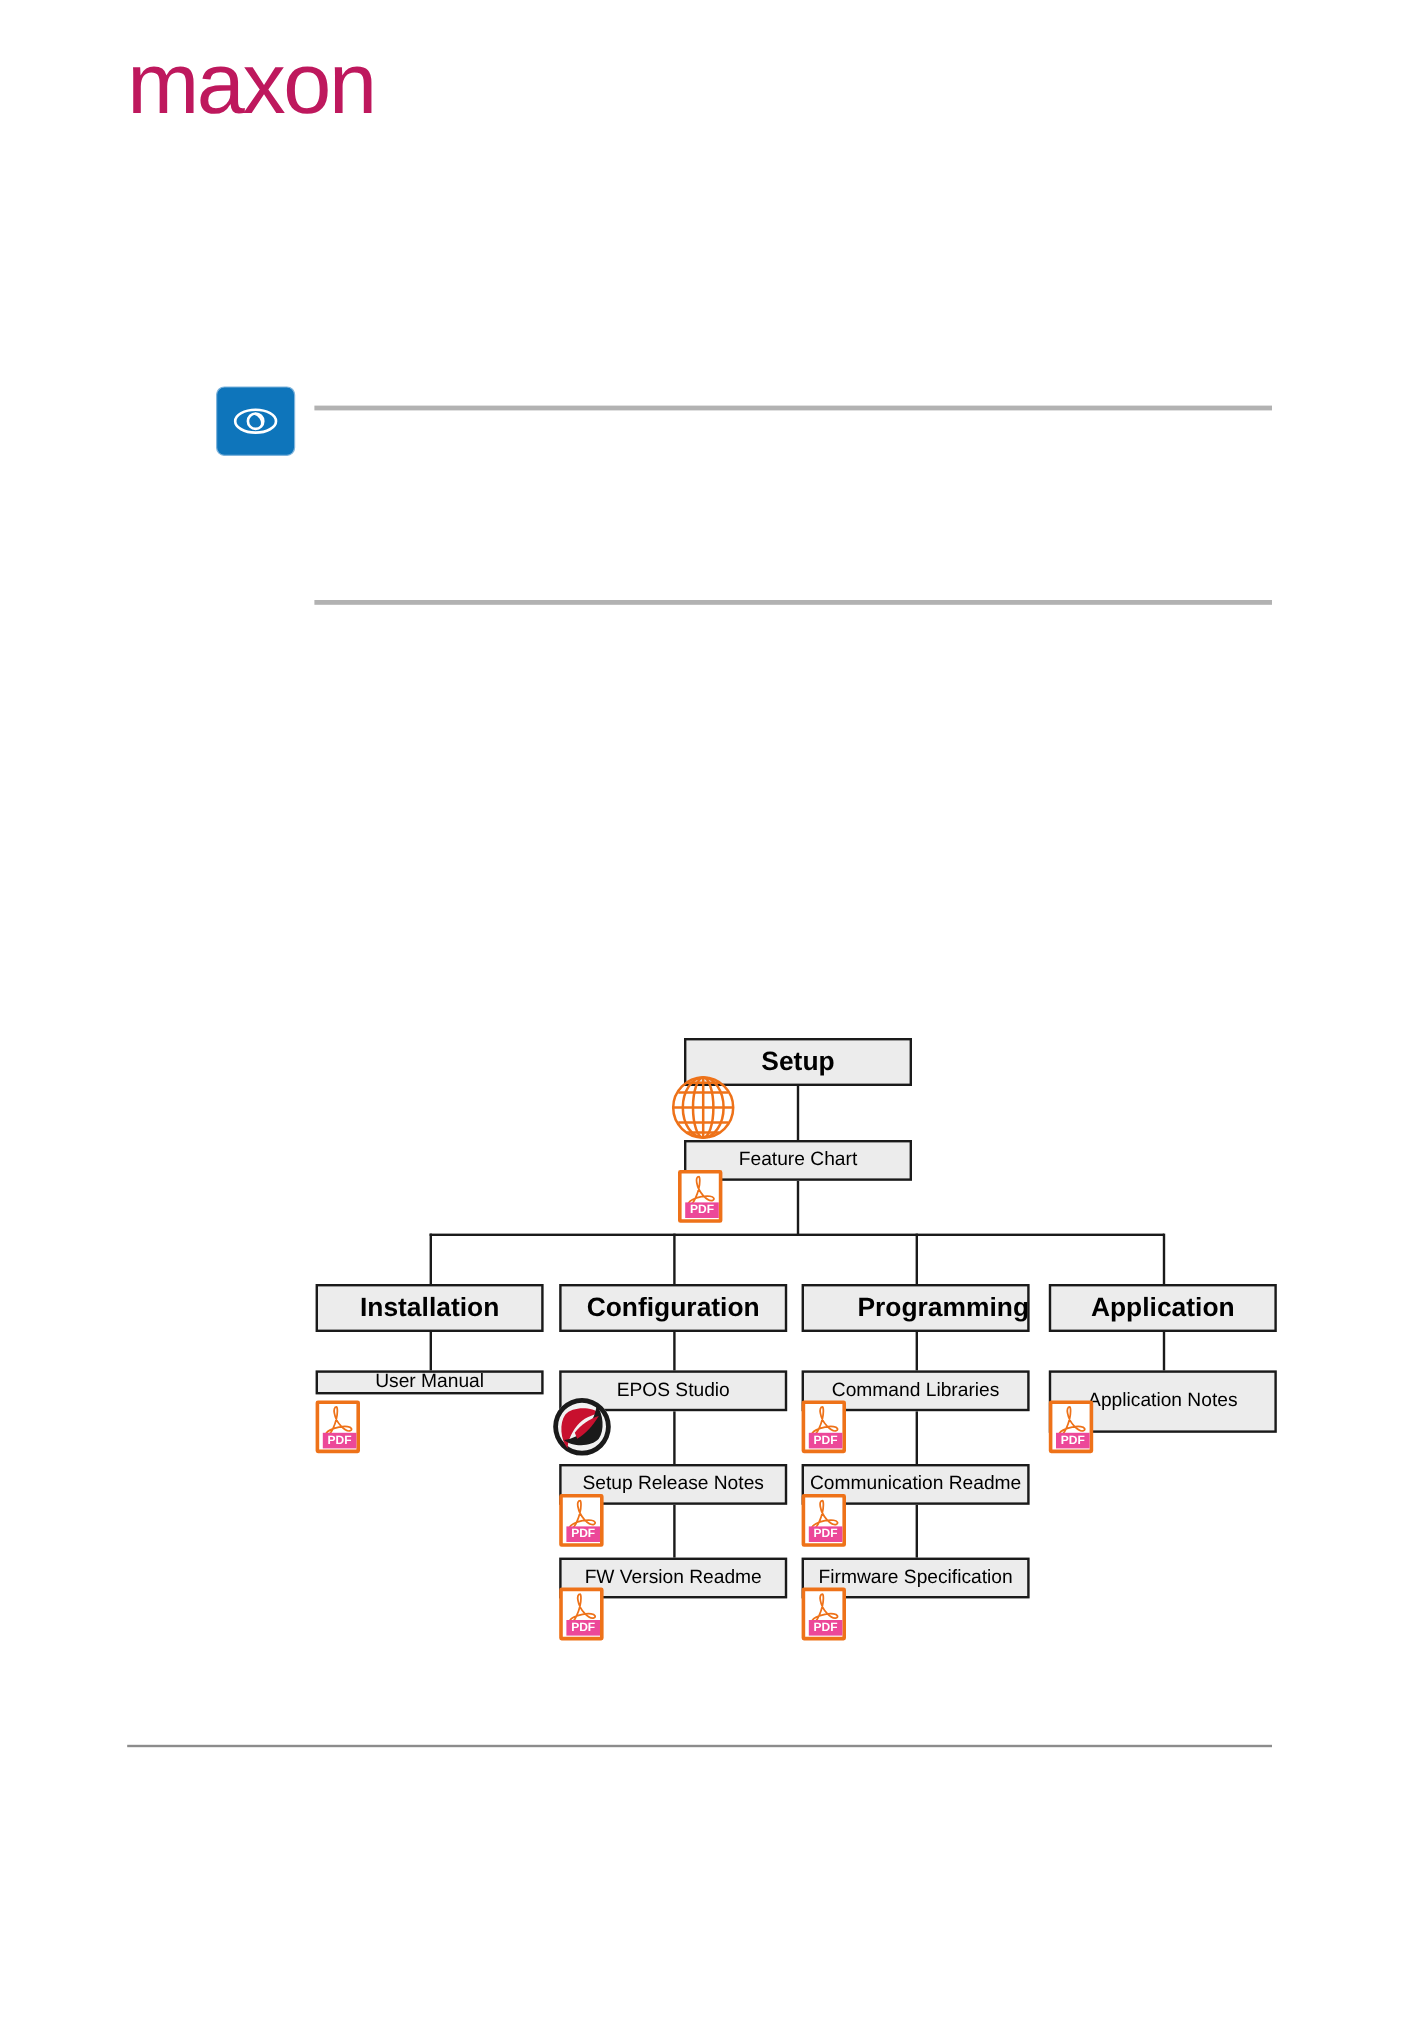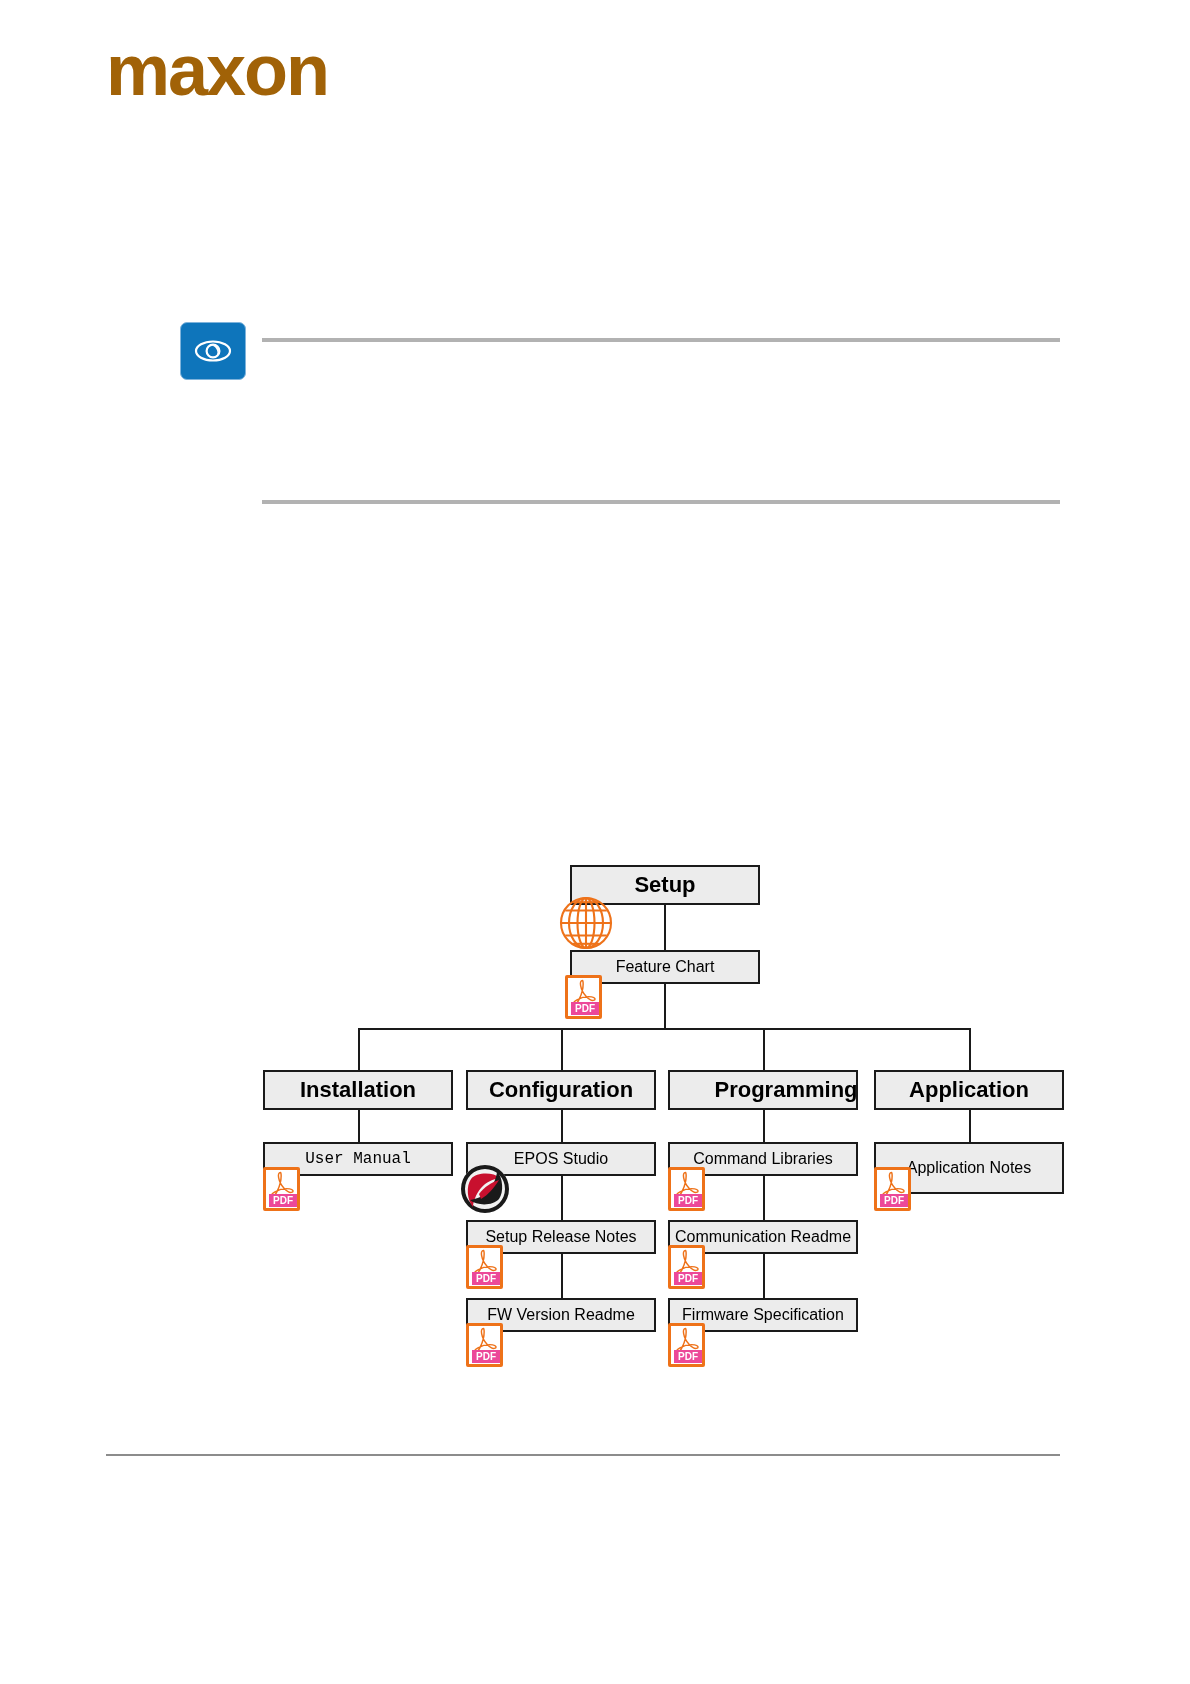--- a/index.html
+++ b/index.html
@@ -15,23 +15,23 @@
     overflow: hidden;
   }
 
   
   .logo {
     position: absolute;
     left: 106px;
     top: 34px;
     font-family: "Liberation Sans", sans-serif;
     font-size: 72px;
-    font-weight: bold;
+    font-weight: normal;
     letter-spacing: -2px;
-    color: #a16207;
+    color: #be185d;
     line-height: 1;
     user-select: none;
   }
 
   
   .notice {
     position: absolute;
     left: 180px;
     top: 310px;
     width: 880px;
@@ -215,21 +215,21 @@
 
   <div class="edge v" style="left:103px; top:173px; height:45px;"></div>
   <div class="edge v" style="left:306px; top:173px; height:45px;"></div>
   <div class="edge v" style="left:508px; top:173px; height:45px;"></div>
   <div class="edge v" style="left:714px; top:173px; height:45px;"></div>
 
   <div class="node title" style="left:8px; top:215px; width:190px; height:40px;">
     <span>Installation</span>
   </div>
   <div class="edge v" style="left:103px; top:255px; height:45px;"></div>
-  <div class="node leaf" style="left:8px; top:287px; width:190px; height:34px;font-family:Liberation Mono, monospace;">
+  <div class="node leaf" style="left:8px; top:287px; width:190px; height:20px;">
     <span>User Manual</span>
   </div>
   <div class="icon-wrap" style="left:8px; top:312px;">
     <div class="pdf-icon">
       <svg class="swoosh" viewBox="0 0 30 30" aria-hidden="true">
         <path d="M13 2 C11 2 10.4 4.2 11 7.4 C11.6 10.8 13.6 15.2 16.6 18.4 C19.4 21.4 23 23.4 25 22.4 C26.6 21.6 26 19.6 22.4 19 C18.4 18.4 11.6 19.6 7.2 22 C4.2 23.6 3 25.6 4.2 26.4 C5.6 27.4 8 24.8 9.8 20.8 C12 16 13.6 9.4 13.6 5.6 C13.6 3.2 13.2 2 13 2 Z" fill="none" stroke="#ee7219" stroke-width="1.5" stroke-linejoin="round"></path>
       </svg>
       <div class="pdf-label">PDF</div>
     </div>
   </div>

